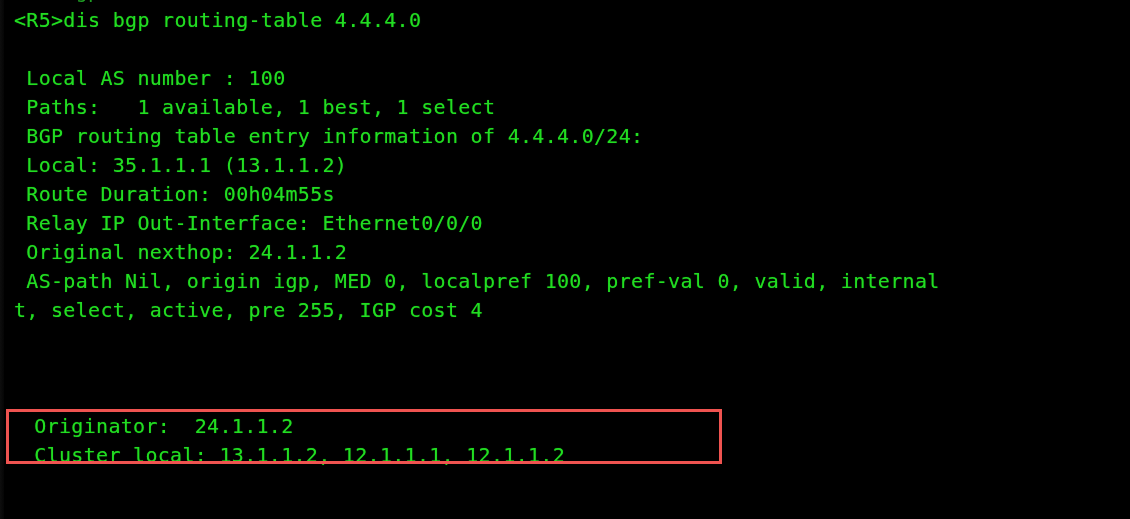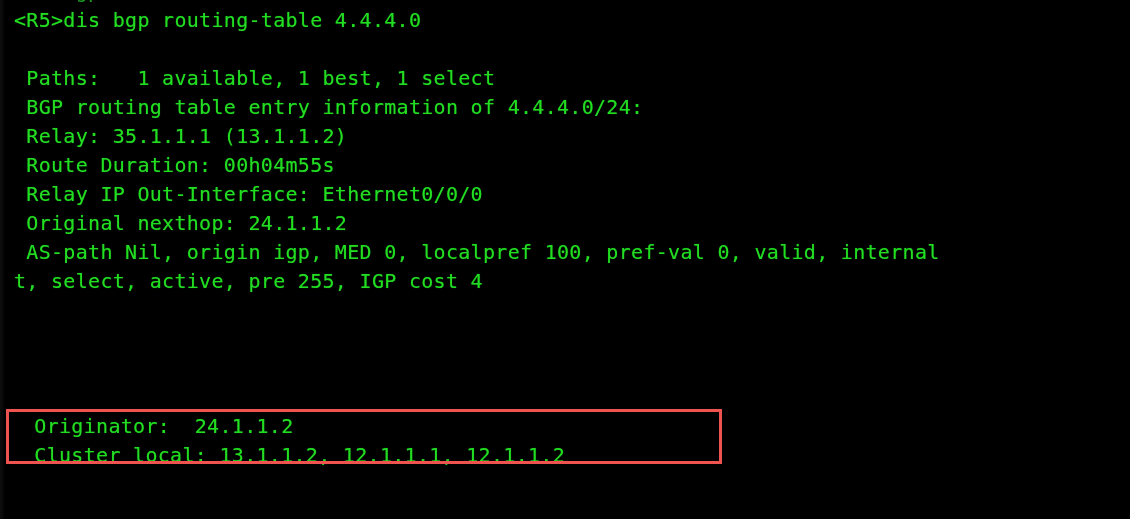--- a/index.html
+++ b/index.html
@@ -100,26 +100,27 @@
 
   <div class="clipped-top">     gp</div>
 
   <div class="lines">
 
     <div class="line">&lt;R5&gt;dis bgp routing-table 4.4.4.0</div>
 
     <div class="line blank"></div>
 
 
+    <div class="line"> Local AS number : 100</div>
 
     <div class="line"> Paths:   1 available, 1 best, 1 select</div>
 
     <div class="line"> BGP routing table entry information of 4.4.4.0/24:</div>
 
-    <div class="line"> Relay: 35.1.1.1 (13.1.1.2)</div>
+    <div class="line"> Local: 35.1.1.1 (13.1.1.2)</div>
 
     <div class="line"> Route Duration: 00h04m55s</div>
 
 
     <div class="line"> Relay IP Out-Interface: Ethernet0/0/0</div>
 
     <div class="line"> Original nexthop: 24.1.1.2</div>
 
 
     <div class="line"> AS-path Nil, origin igp, MED 0, localpref 100, pref-val 0, valid, internal</div>

